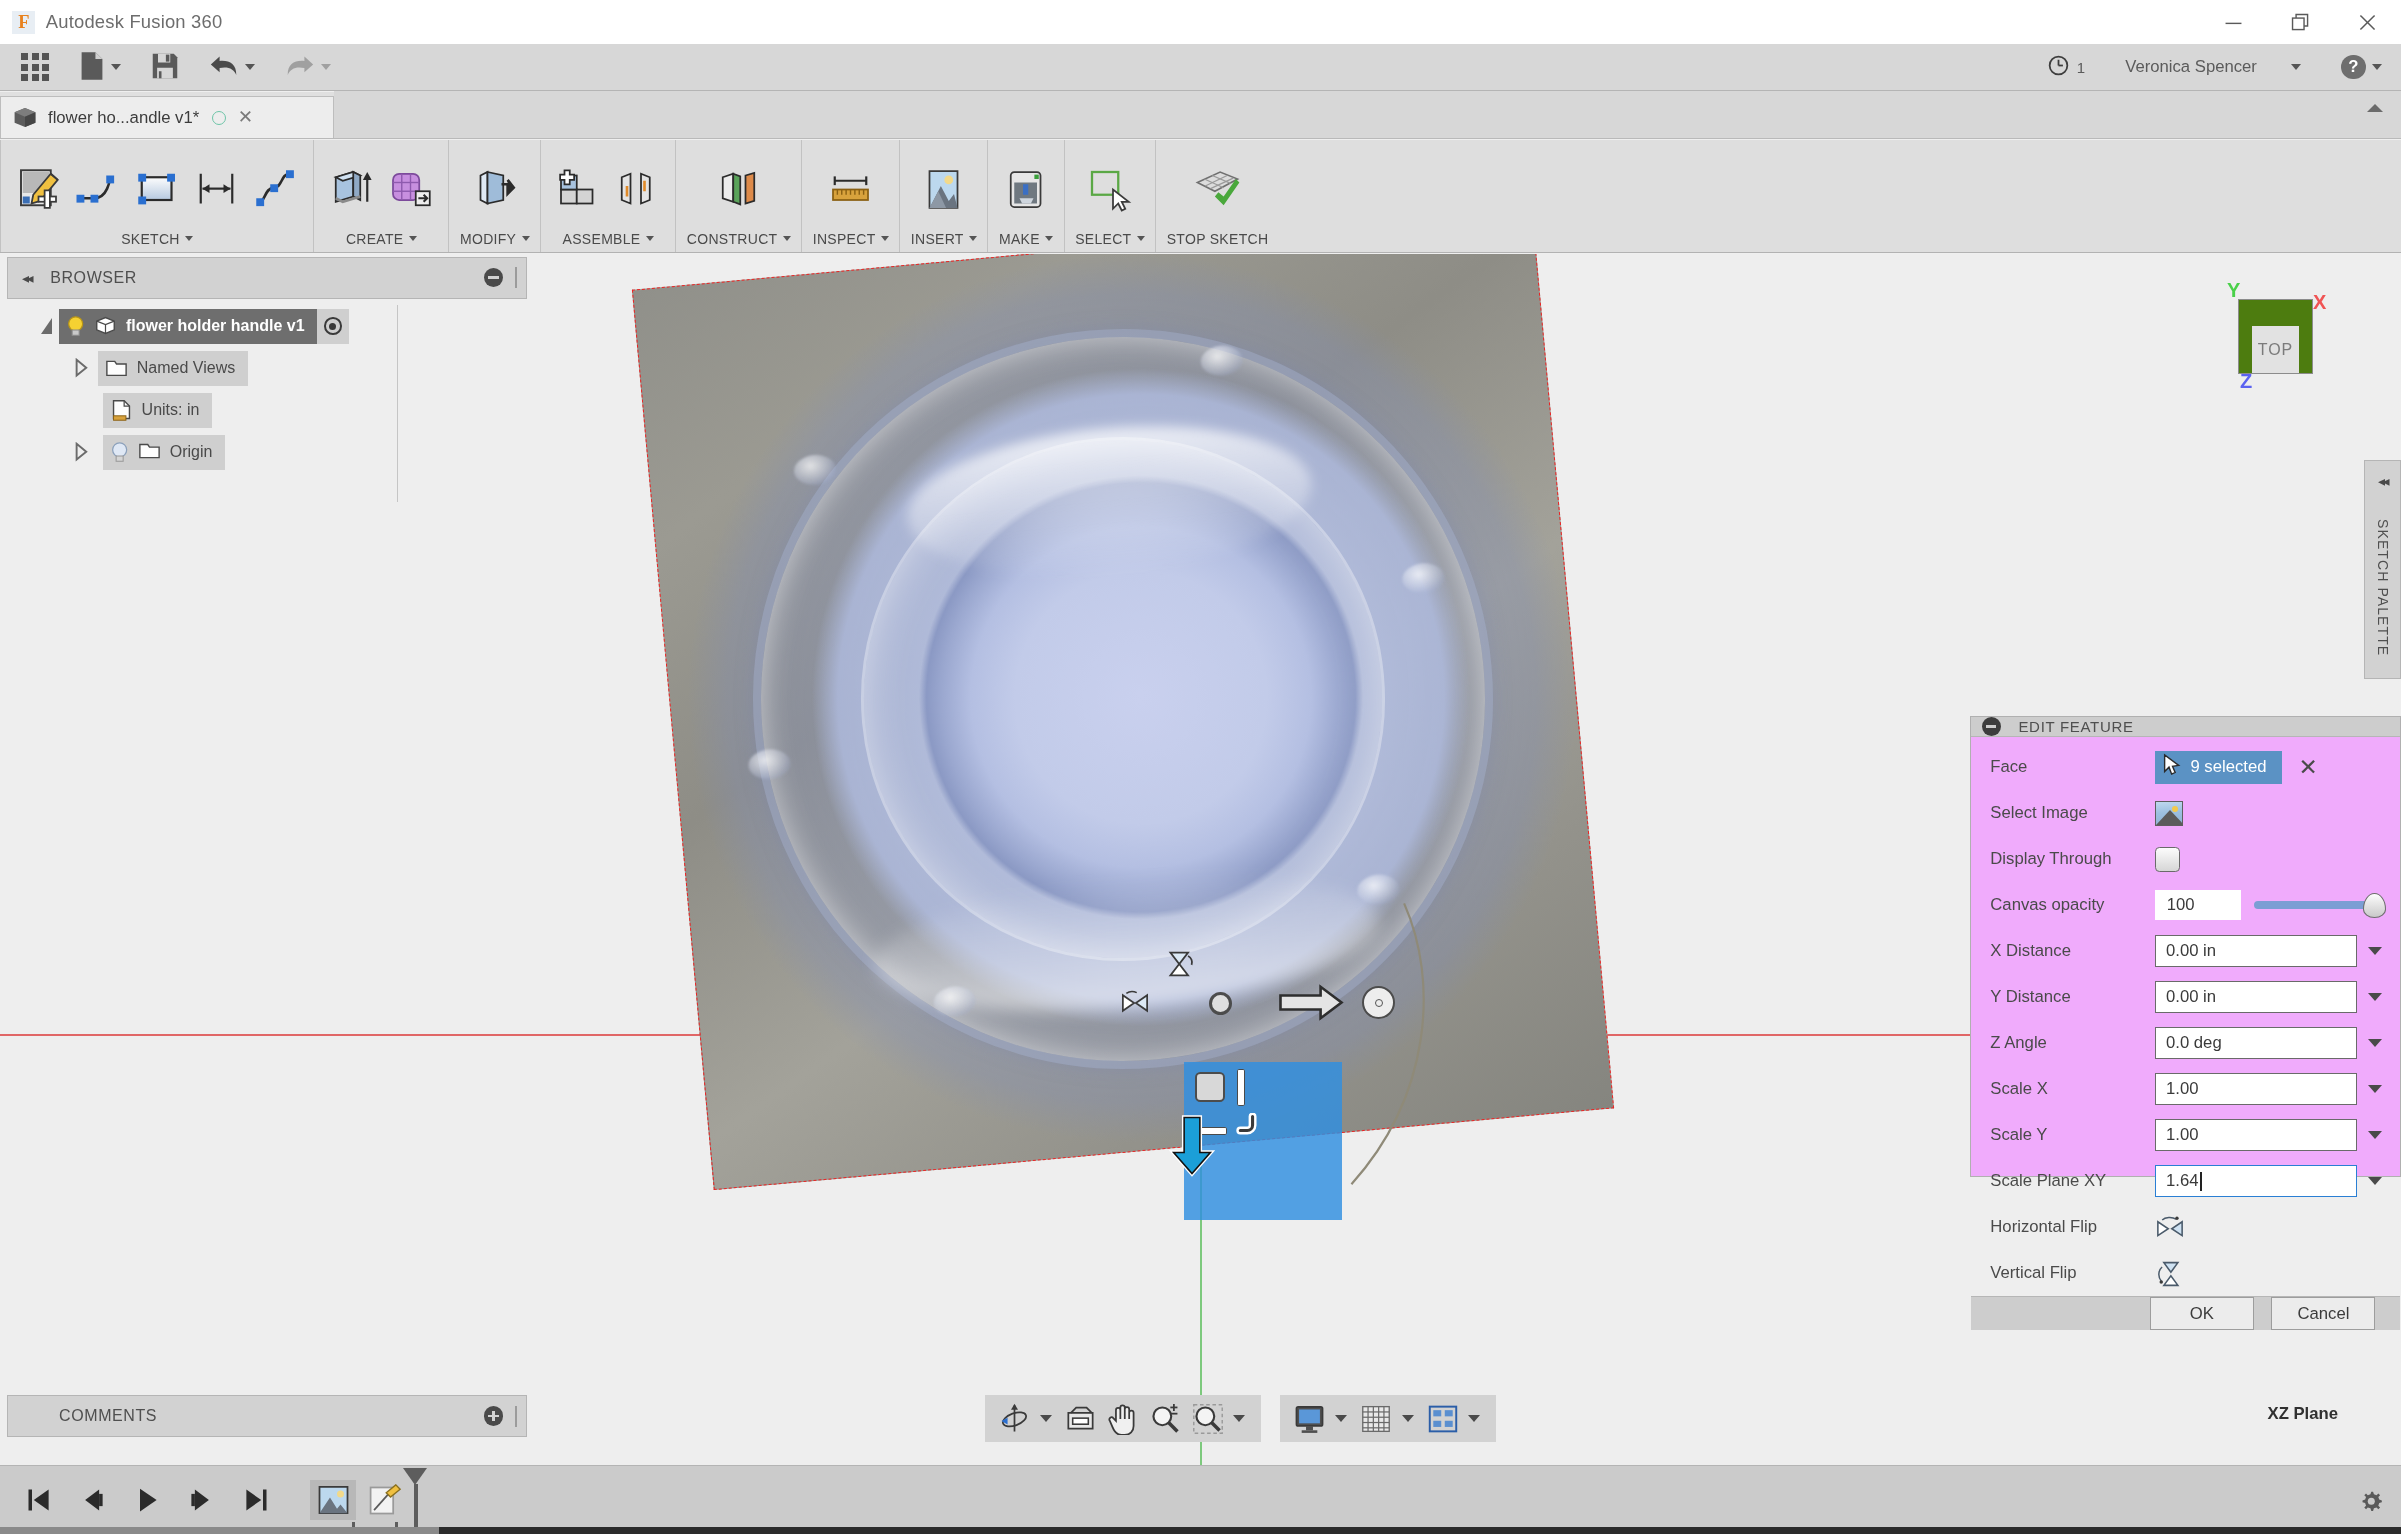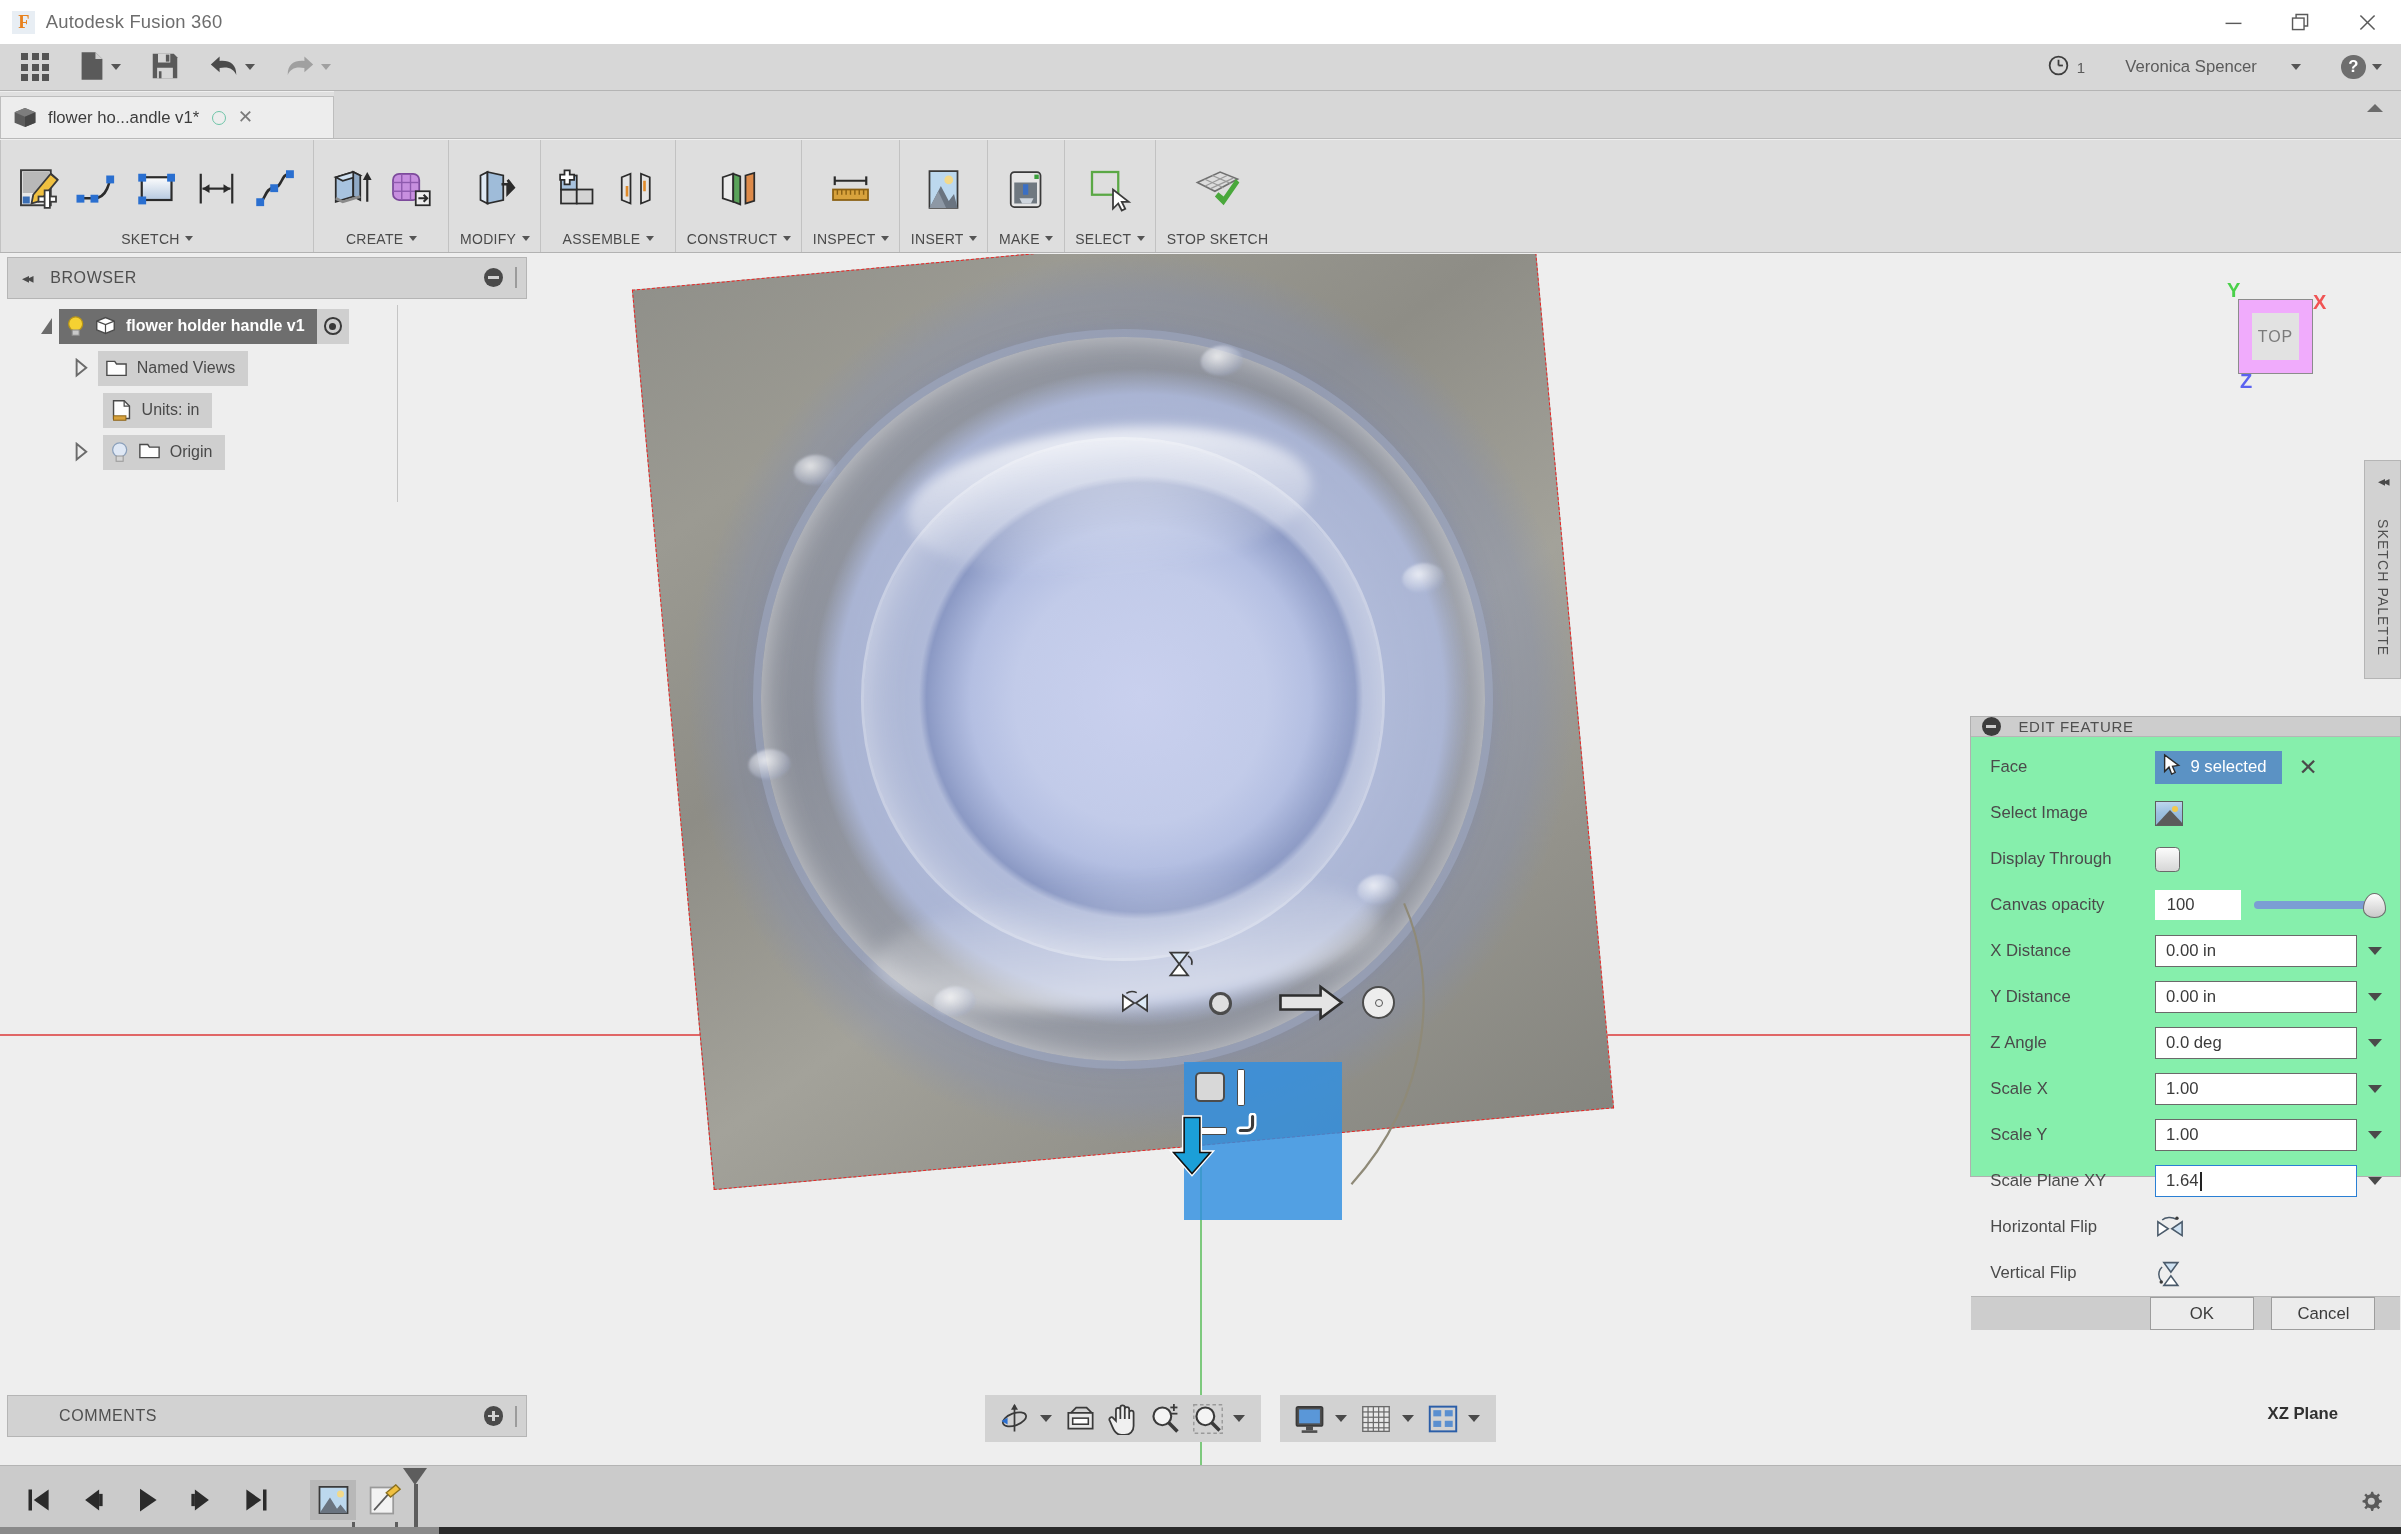--- a/index.html
+++ b/index.html
@@ -216,22 +216,22 @@
   }
   #m-vbar { left: 114px; top: 95px; width: 8px; height: 37px; background: #fff; border: 1.8px solid #4a4a4a; border-radius: 1.8px; }
   #m-hbar { left: 67px; top: 153px; width: 37px; height: 8px; background: #fff; border: 1.8px solid #4a4a4a; border-radius: 1.8px;}
   #m-corner { left: 112px; top: 139px; }
   #m-yarrow { left: 46px; top: 140px; }
 
   
   #viewcube { position: absolute; right: 51px; top: 19.3px; width: 149px; height: 132px; }
   #vc-box {
     position: absolute; left: 37px; top: 26px; width: 75px; height: 75px;
-    background: #f0abfc; border: 1.8px solid #8c8c8c;
-    display: flex; align-items: center; justify-content: center;
+    background: #4d7c0f; border: 1.8px solid #8c8c8c;
+    display: flex; align-items: flex-end; justify-content: center;
   }
   #vc-face {
     width: 47px; height: 47px; background: #e2e2e2;
     display: flex; align-items: center; justify-content: center;
     font-size: 16px; color: #7b7b7b; letter-spacing: 0.9px;
   }
   .vc-ax { position: absolute; font-size: 20px; font-weight: bold; }
   #vc-y { left: 26px; top: 5.3px; color: #49d049; }
   #vc-x { left: 112px; top: 17.6px; color: #f05454; }
   #vc-z { left: 39px; top: 97px; color: #5b63f0; }
@@ -313,21 +313,21 @@
   #sp-label {
     margin-top: 30px;
     writing-mode: vertical-rl;
     font-size: 14px; color: #4f4f4f; letter-spacing: 1.1px;
   }
 
   
   #editfeat {
     position: absolute; left: 1970px; top: 716px;
     width: 431px; height: 461px;
-    background: #86efac; border: 0.9px solid #b0b0b0;
+    background: #f0abfc; border: 0.9px solid #b0b0b0;
     display: flex; flex-direction: column;
   }
   #ef-hdr {
     height: 40px; background: #cdcdcd; border-bottom: 0.9px solid #b6b6b6;
     display: flex; align-items: center;
   }
   #ef-hdr .minus-circle { margin-left: 10.5px; background: #3d3d3d; }
   #ef-hdr .minus-circle i { background: #cdcdcd; }
   #ef-title { font-size: 15px; color: #4f4f4f; letter-spacing: 0.7px; margin-left: 17.6px; }
   #ef-body { flex: 1; padding: 7px 0 0 0; }

